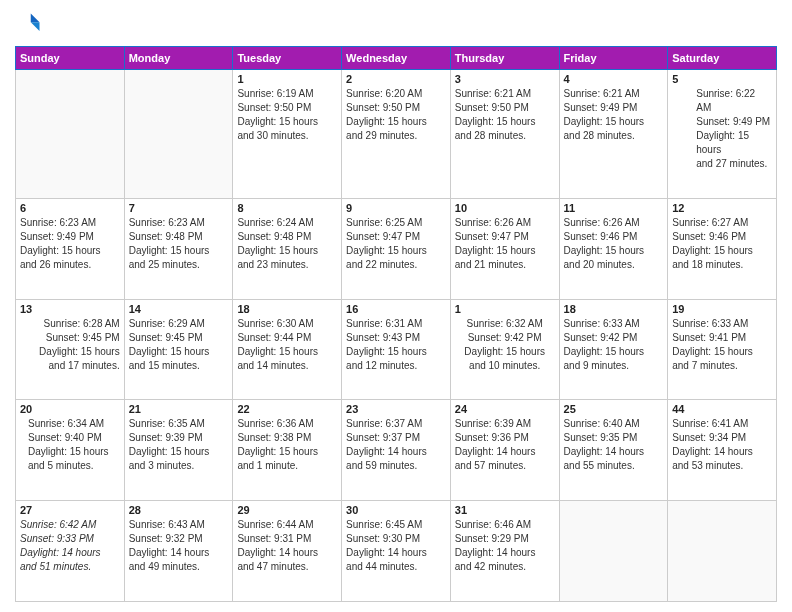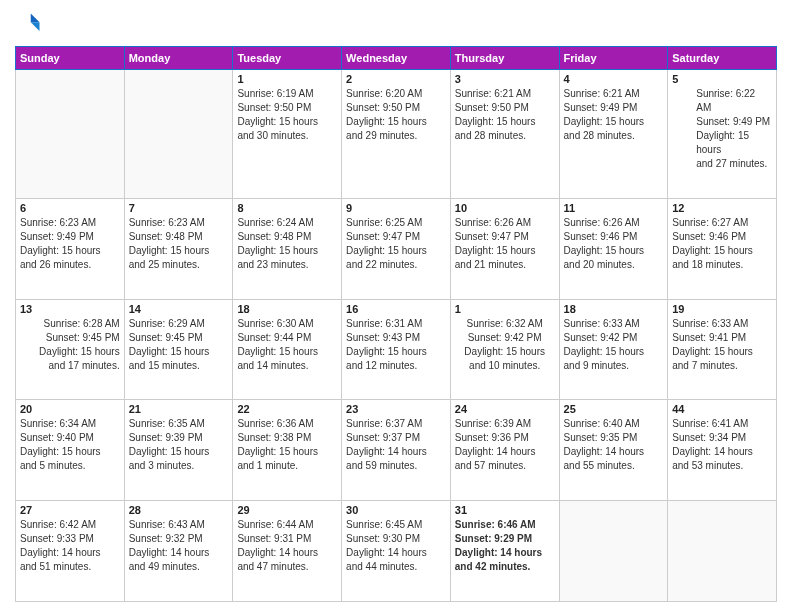--- a/index.html
+++ b/index.html
@@ -272,21 +272,21 @@
             <span class="day-num">19</span>
             <div class="day-info" style="white-space: pre-line;">Sunrise: 6:33 AM
 Sunset: 9:41 PM
 Daylight: 15 hours
 and 7 minutes.</div>
           </td>
         </tr>
         <tr>
           <td>
             <span class="day-num">20</span>
-            <div class="day-info" style="white-space: pre-line;">Sunrise: 6:34 AM
+            <div class="day-info" style="white-space: pre-line; margin-left: 8px;">Sunrise: 6:34 AM
 Sunset: 9:40 PM
 Daylight: 15 hours
 and 5 minutes.</div>
           </td>
           <td>
             <span class="day-num">21</span>
             <div class="day-info" style="white-space: pre-line;">Sunrise: 6:35 AM
 Sunset: 9:39 PM
 Daylight: 15 hours
 and 3 minutes.</div>
@@ -323,21 +323,21 @@
             <span class="day-num">44</span>
             <div class="day-info" style="white-space: pre-line;">Sunrise: 6:41 AM
 Sunset: 9:34 PM
 Daylight: 14 hours
 and 53 minutes.</div>
           </td>
         </tr>
         <tr>
           <td>
             <span class="day-num">27</span>
-            <div class="day-info" style="white-space: pre-line;">Sunrise: 6:42 AM
+            <div class="day-info" style="white-space: pre-line; font-style: italic;">Sunrise: 6:42 AM
 Sunset: 9:33 PM
 Daylight: 14 hours
 and 51 minutes.</div>
           </td>
           <td>
             <span class="day-num">28</span>
             <div class="day-info" style="white-space: pre-line;">Sunrise: 6:43 AM
 Sunset: 9:32 PM
 Daylight: 14 hours
 and 49 minutes.</div>
@@ -351,21 +351,21 @@
           </td>
           <td>
             <span class="day-num">30</span>
             <div class="day-info" style="white-space: pre-line;">Sunrise: 6:45 AM
 Sunset: 9:30 PM
 Daylight: 14 hours
 and 44 minutes.</div>
           </td>
           <td>
             <span class="day-num">31</span>
-            <div class="day-info" style="white-space: pre-line; font-weight: bold;">Sunrise: 6:46 AM
+            <div class="day-info" style="white-space: pre-line;">Sunrise: 6:46 AM
 Sunset: 9:29 PM
 Daylight: 14 hours
 and 42 minutes.</div>
           </td>
           <td class="empty"></td>
           <td class="empty"></td>
         </tr>
       </tbody>
   </table>
 </div>

